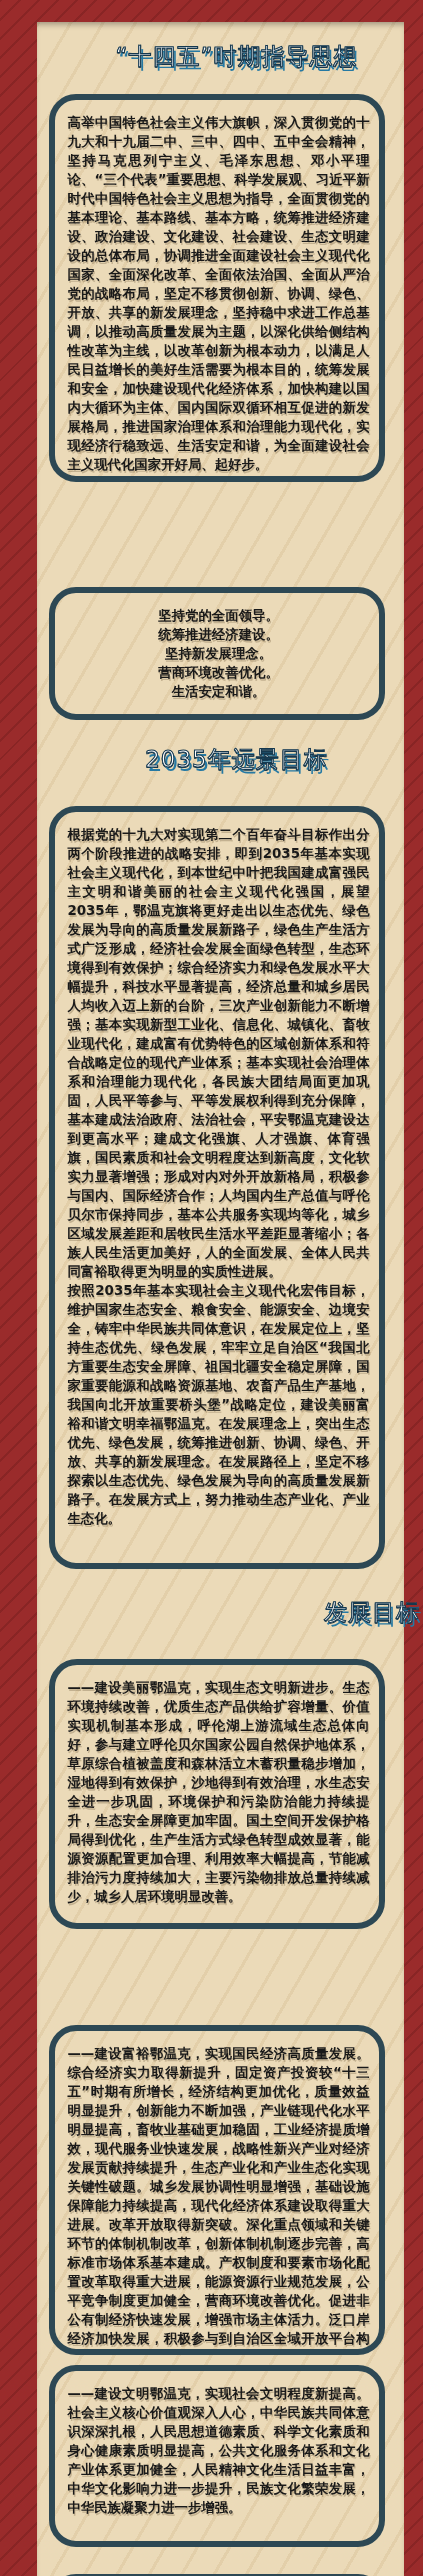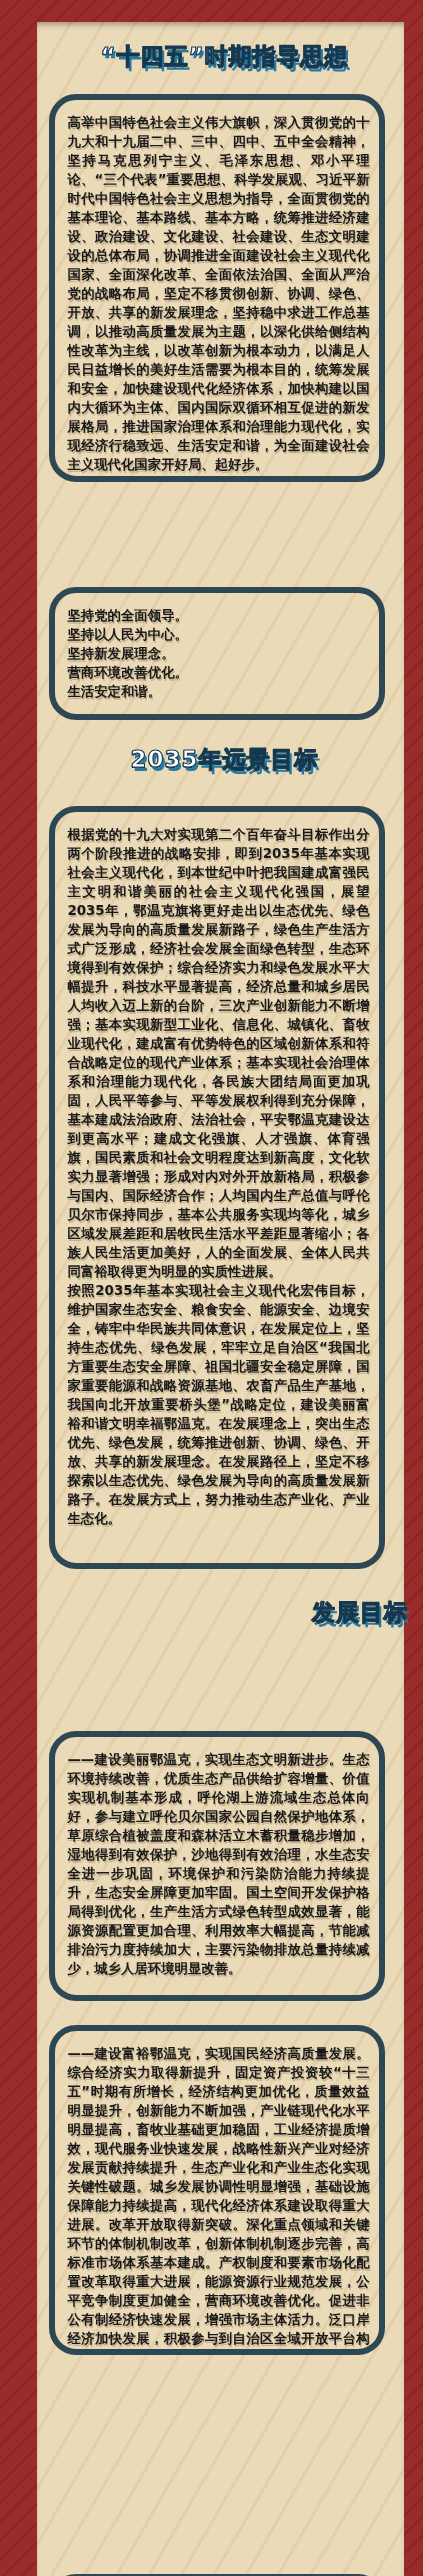--- a/index.html
+++ b/index.html
@@ -9,74 +9,77 @@
     background-image:repeating-linear-gradient(135deg,rgba(58,8,8,.18) 0 2.1px,transparent 2.1px 13.4px);
     font-family:"DejaVu Sans",sans-serif;
   }
   .panel{
     position:absolute;left:37px;top:22px;width:367px;height:3575px;
     background-color:#ebdab8;
     background-image:repeating-linear-gradient(120deg,rgba(198,168,118,.22) 0 3.1px,transparent 3.1px 28px);
     box-shadow:inset 0 5.2px 6.2px -3.1px rgba(0,0,0,.35);
   }
   .sec-title{
-    position:absolute;left:4px;width:100%;text-align:center;
-    font-weight:700;font-size:23px;letter-spacing:1px;color:#ffffff;
+    position:absolute;left:16px;width:100%;text-align:center;
+    font-weight:400;font-size:23px;letter-spacing:1px;color:#ffffff;
     -webkit-text-stroke:1px #16384e;
     text-shadow:2.6px 3.6px 0 #2679a3,-0.5px -0.5px 0 #16384e,0.5px -0.5px 0 #16384e,-0.5px 0.5px 0 #16384e,0.5px 0.5px 0 #16384e;
     white-space:nowrap;
   }
   .box{
     position:absolute;left:12px;width:336px;box-sizing:border-box;
     border:6.7px solid #2d4854;border-radius:27px;
     padding:13.4px 9.3px 10.3px 12.4px;overflow:hidden;
     font-weight:900;font-size:13.4px;line-height:19px;color:#191919;
     text-align:justify;text-justify:inter-ideograph;
     text-shadow:1px 1.5px 0 rgba(120,100,70,.35);
   }
   .box p{margin:0;}
-  .principles{text-align:left;}
+  .principles{text-align:center;}
   .principle-line{display:block;}
 </style>
 </head>
 <body>
 
 <div class="panel">
 
   <div class="sec-title" style="top:18.5px;">“十四五”时期指导思想</div>
 
   <div class="box" style="top:72px;height:388px;">
     <p>高举中国特色社会主义伟大旗帜，深入贯彻党的十九大和十九届二中、三中、四中、五中全会精神，坚持马克思列宁主义、毛泽东思想、邓小平理论、“三个代表”重要思想、科学发展观、习近平新时代中国特色社会主义思想为指导，全面贯彻党的基本理论、基本路线、基本方略，统筹推进经济建设、政治建设、文化建设、社会建设、生态文明建设的总体布局，协调推进全面建设社会主义现代化国家、全面深化改革、全面依法治国、全面从严治党的战略布局，坚定不移贯彻创新、协调、绿色、开放、共享的新发展理念，坚持稳中求进工作总基调，以推动高质量发展为主题，以深化供给侧结构性改革为主线，以改革创新为根本动力，以满足人民日益增长的美好生活需要为根本目的，统筹发展和安全，加快建设现代化经济体系，加快构建以国内大循环为主体、国内国际双循环相互促进的新发展格局，推进国家治理体系和治理能力现代化，实现经济行稳致远、生活安定和谐，为全面建设社会主义现代化国家开好局、起好步。</p>
   </div>
 
 
   <div class="box principles" style="top:565px;height:133px;">
     <span class="principle-line">坚持党的全面领导。</span>
-    <span class="principle-line">坚持以人民为中心。</span>
+    <span class="principle-line">统筹推进经济建设。</span>
     <span class="principle-line">坚持新发展理念。</span>
     <span class="principle-line">营商环境改善优化。</span>
     <span class="principle-line">生活安定和谐。</span>
   </div>
 
   <div class="sec-title" style="top:722px;">2035年远景目标</div>
 
   <div class="box" style="top:784px;height:763px;">
     <p>根据党的十九大对实现第二个百年奋斗目标作出分两个阶段推进的战略安排，即到2035年基本实现社会主义现代化，到本世纪中叶把我国建成富强民主文明和谐美丽的社会主义现代化强国，展望2035年，鄂温克旗将更好走出以生态优先、绿色发展为导向的高质量发展新路子，绿色生产生活方式广泛形成，经济社会发展全面绿色转型，生态环境得到有效保护；综合经济实力和绿色发展水平大幅提升，科技水平显著提高，经济总量和城乡居民人均收入迈上新的台阶，三次产业创新能力不断增强；基本实现新型工业化、信息化、城镇化、畜牧业现代化，建成富有优势特色的区域创新体系和符合战略定位的现代产业体系；基本实现社会治理体系和治理能力现代化，各民族大团结局面更加巩固，人民平等参与、平等发展权利得到充分保障，基本建成法治政府、法治社会，平安鄂温克建设达到更高水平；建成文化强旗、人才强旗、体育强旗，国民素质和社会文明程度达到新高度，文化软实力显著增强；形成对内对外开放新格局，积极参与国内、国际经济合作；人均国内生产总值与呼伦贝尔市保持同步，基本公共服务实现均等化，城乡区域发展差距和居牧民生活水平差距显著缩小；各族人民生活更加美好，人的全面发展、全体人民共同富裕取得更为明显的实质性进展。</p>
     <p>按照2035年基本实现社会主义现代化宏伟目标，维护国家生态安全、粮食安全、能源安全、边境安全，铸牢中华民族共同体意识，在发展定位上，坚持生态优先、绿色发展，牢牢立足自治区“我国北方重要生态安全屏障、祖国北疆安全稳定屏障，国家重要能源和战略资源基地、农畜产品生产基地，我国向北开放重要桥头堡”战略定位，建设美丽富裕和谐文明幸福鄂温克。在发展理念上，突出生态优先、绿色发展，统筹推进创新、协调、绿色、开放、共享的新发展理念。在发展路径上，坚定不移探索以生态优先、绿色发展为导向的高质量发展新路子。在发展方式上，努力推动生态产业化、产业生态化。</p>
   </div>
 
   <div class="sec-title" style="top:1575px;text-align:right;">发展目标</div>
 
-  <div class="box" style="top:1709px;height:270px;">
+  <div class="box" style="top:1637px;height:270px;border-radius:28px;">
     <p>——建设美丽鄂温克，实现生态文明新进步。生态环境持续改善，优质生态产品供给扩容增量、价值实现机制基本形成，呼伦湖上游流域生态总体向好，参与建立呼伦贝尔国家公园自然保护地体系，草原综合植被盖度和森林活立木蓄积量稳步增加，湿地得到有效保护，沙地得到有效治理，水生态安全进一步巩固，环境保护和污染防治能力持续提升，生态安全屏障更加牢固。国土空间开发保护格局得到优化，生产生活方式绿色转型成效显著，能源资源配置更加合理、利用效率大幅提高，节能减排治污力度持续加大，主要污染物排放总量持续减少，城乡人居环境明显改善。</p>
   </div>
 
   <div class="box" style="top:2003px;height:330px;">
     <p>——建设富裕鄂温克，实现国民经济高质量发展。综合经济实力取得新提升，固定资产投资较“十三五”时期有所增长，经济结构更加优化，质量效益明显提升，创新能力不断加强，产业链现代化水平明显提高，畜牧业基础更加稳固，工业经济提质增效，现代服务业快速发展，战略性新兴产业对经济发展贡献持续提升，生态产业化和产业生态化实现关键性破题。城乡发展协调性明显增强，基础设施保障能力持续提高，现代化经济体系建设取得重大进展。改革开放取得新突破。深化重点领域和关键环节的体制机制改革，创新体制机制逐步完善，高标准市场体系基本建成。产权制度和要素市场化配置改革取得重大进展，能源资源行业规范发展，公平竞争制度更加健全，营商环境改善优化。促进非公有制经济快速发展，增强市场主体活力。泛口岸经济加快发展，积极参与到自治区全域开放平台构建，提高对内对外开放层次和水平，为我国向北开放重要桥头堡建设贡献力量。</p>
   </div>
 
+  <div class="box" style="top:2343px;height:182px;">
+    <p>——建设文明鄂温克，实现社会文明程度新提高。社会主义核心价值观深入人心，中华民族共同体意识深深扎根，人民思想道德素质、科学文化素质和身心健康素质明显提高，公共文化服务体系和文化产业体系更加健全，人民精神文化生活日益丰富，中华文化影响力进一步提升，民族文化繁荣发展，中华民族凝聚力进一步增强。</p>
+  </div>
 
   <div class="box" style="top:2552px;height:216px;">
     
   </div>
 
 </div>
 
 
 </body></html>

